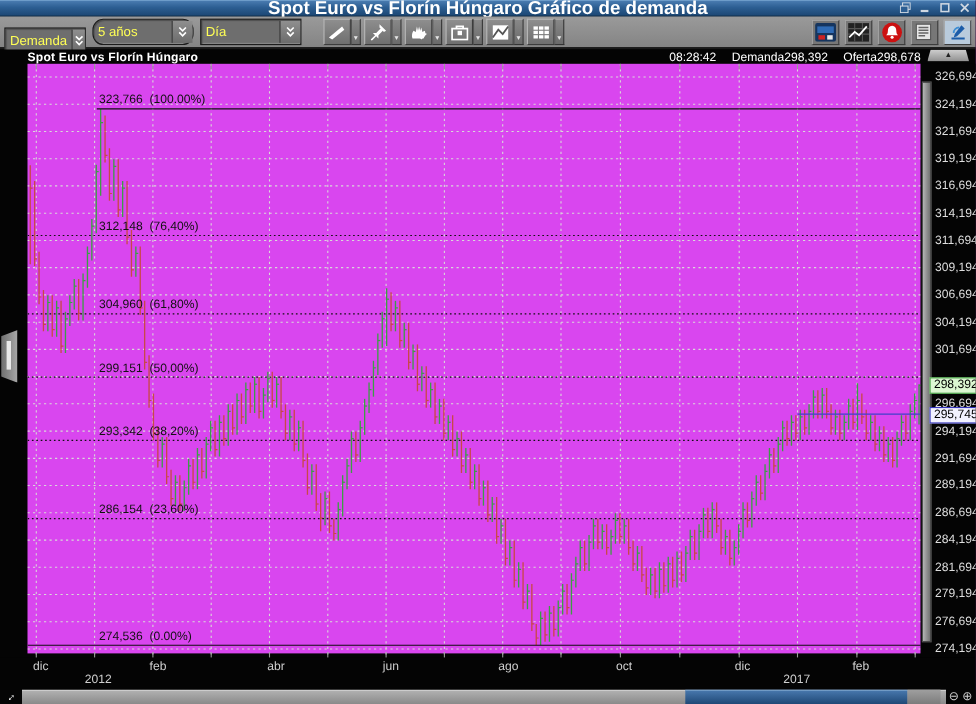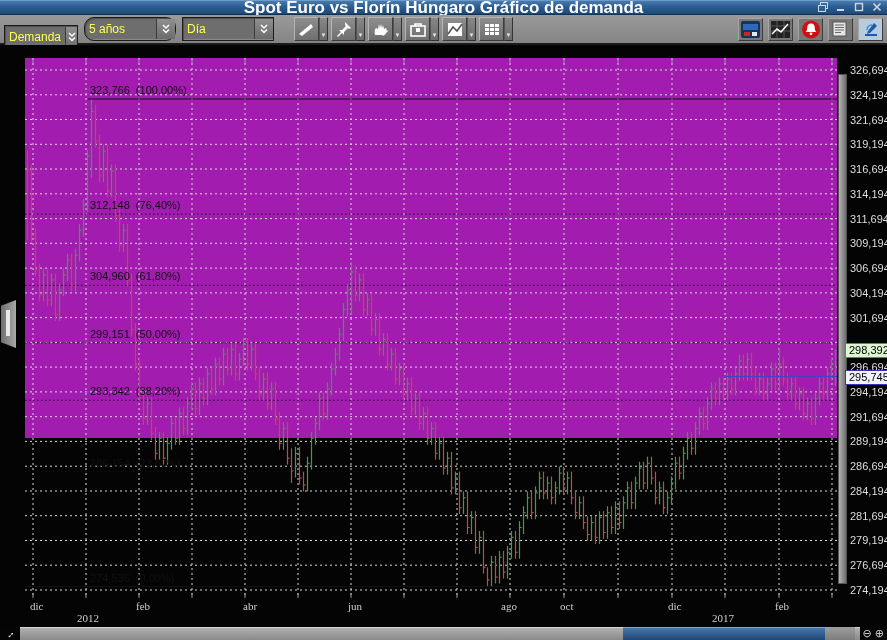--- a/index.html
+++ b/index.html
@@ -67,38 +67,38 @@
     background:linear-gradient(180deg,#cfcfcf,#8f8f8f);
     clip-path:polygon(8% 0,92% 0,100% 100%,0 100%);
     display:flex;align-items:center;justify-content:center;color:#222;font-size:7px;line-height:11px;
   }
   .side-tab{
     position:absolute;left:1px;top:255px;width:15px;height:48px;
     background:linear-gradient(90deg,#6f6f6f,#a8a8a8);
     clip-path:polygon(0 12%,100% 0,100% 100%,0 88%);
   }
   .side-tab::after{content:"";position:absolute;left:5px;top:10px;width:4px;height:26px;background:#e9e9e9;}
-  .plot{position:absolute;left:25px;top:13px;width:812px;height:380px;background:#a21caf;}
+  .plot{position:absolute;left:25px;top:13px;width:812px;height:536px;background:#d946ef;}
   .plot svg{display:block;}
   
   .yaxis{position:absolute;left:837px;top:13px;width:50px;height:540px;background:#040404;}
   .ytick{position:absolute;left:13px;color:#dedede;font-size:11px;white-space:nowrap;}
   .yslider{
     position:absolute;left:1px;top:16px;width:9px;height:510px;
     background:linear-gradient(90deg,#b5b5b5,#8c8c8c 55%,#6e6e6e);
     border:1px solid #555;box-sizing:border-box;
   }
   .badge{
     position:absolute;left:8px;height:13px;padding:0 3px;font-size:11px;line-height:13px;color:#000;
     white-space:nowrap;z-index:3;
   }
   .badge.bid{background:#dcf7d2;border:1px solid #3f9c3f;}
   .badge.last{background:#f2f2ff;border:1px solid #3434bb;}
   
-  .xaxis{position:absolute;left:0;top:553px;width:887px;height:29px;background:#040404;color:#cfcfcf;font-size:11px;font-family:Liberation Serif, serif;}
+  .xaxis{position:absolute;left:0;top:553px;width:887px;height:29px;background:#040404;color:#cfcfcf;font-size:11px;}
   .xmonth{position:absolute;top:2px;}
   .xyear{position:absolute;top:14px;}
   
   .hscroll{position:absolute;left:0;top:582px;width:887px;height:13px;background:#0a0a0a;display:flex;}
   .resize-box{width:20px;height:13px;background:#050505;color:#fff;font-size:10px;display:flex;align-items:center;justify-content:center;}
   .resize-box span{display:inline-block;transform:rotate(-45deg);line-height:10px;}
   .htrack{position:relative;width:842px;height:13px;background:linear-gradient(180deg,#b3b3b3,#8a8a8a);box-shadow:inset 0 1px 0 #d5d5d5;}
   .hthumb{position:absolute;left:603px;top:0;width:202px;height:13px;background:linear-gradient(180deg,#4a7ab0,#1f4876);box-shadow:inset 0 1px 0 #7fa6cd;}
   .hend{position:absolute;left:805px;top:0;width:30px;height:13px;background:linear-gradient(180deg,#9f9f9f,#7c7c7c);}
   .zoom-btns{margin-left:auto;display:flex;align-items:center;gap:3px;background:#050505;padding:0 3px;height:13px;}
@@ -258,20 +258,29 @@
       <svg width="18" height="17">
           <path d="M3 14h12" stroke="#1b5ca8" stroke-width="2"></path>
           <path d="M12 2l3 3-7 7-3 1 1-3z" fill="#1b5ca8"></path>
           <path d="M5 9c0-3 2-5 5-5" fill="none" stroke="#3f8fd4" stroke-width="1.6"></path>
         </svg>
     </span>
   </div>
 </div>
 
 <div class="chart">
+  <div class="chart-header">
+    <span class="ch-title">Spot Euro vs Florín Húngaro</span>
+    <span class="ch-right">
+      <span>08:28:42</span>
+      <span>Demanda298,392</span>
+      <span>Oferta298,678</span>
+    </span>
+    <span class="collapse-btn">▲</span>
+  </div>
 
   <div class="side-tab"></div>
 
   <div class="plot">
     <svg id="plot-svg" width="812" height="540" viewBox="0 0 812 540">
         <line x1="8" y1="0" x2="8" y2="540" stroke="#d9d9d9" stroke-dasharray="2,3"></line>
         <line x1="8" y1="0" x2="8" y2="5" stroke="#9a9a9a"></line>
         <line x1="8" y1="535" x2="8" y2="540" stroke="#9a9a9a"></line>
         <line x1="61" y1="0" x2="61" y2="540" stroke="#d9d9d9" stroke-dasharray="2,3"></line>
         <line x1="61" y1="0" x2="61" y2="5" stroke="#9a9a9a"></line>
@@ -789,21 +798,21 @@
       <div class="ytick" style="top: 476px;">279,194</div>
       <div class="ytick" style="top: 501px;">276,694</div>
       <div class="ytick" style="top: 526px;">274,194</div>
     </div>
 
   <div class="xaxis" id="xaxis">
       <div class="xmonth" style="left: 30px;">dic</div>
       <div class="xmonth" style="left: 136px;">feb</div>
       <div class="xmonth" style="left: 243px;">abr</div>
       <div class="xmonth" style="left: 348px;">jun</div>
-      <div class="xmonth" style="left: 453px; margin-left: 48px;">ago</div>
+      <div class="xmonth" style="left: 453px;">ago</div>
       <div class="xmonth" style="left: 560px;">oct</div>
       <div class="xmonth" style="left: 668px;">dic</div>
       <div class="xmonth" style="left: 775px;">feb</div>
       <div class="xyear" style="left: 77px; text-align: center;">2012</div>
       <div class="xyear" style="left: 712px;">2017</div>
     </div>
 
   <div class="hscroll">
     <span class="resize-box">
         <span>↔</span>

